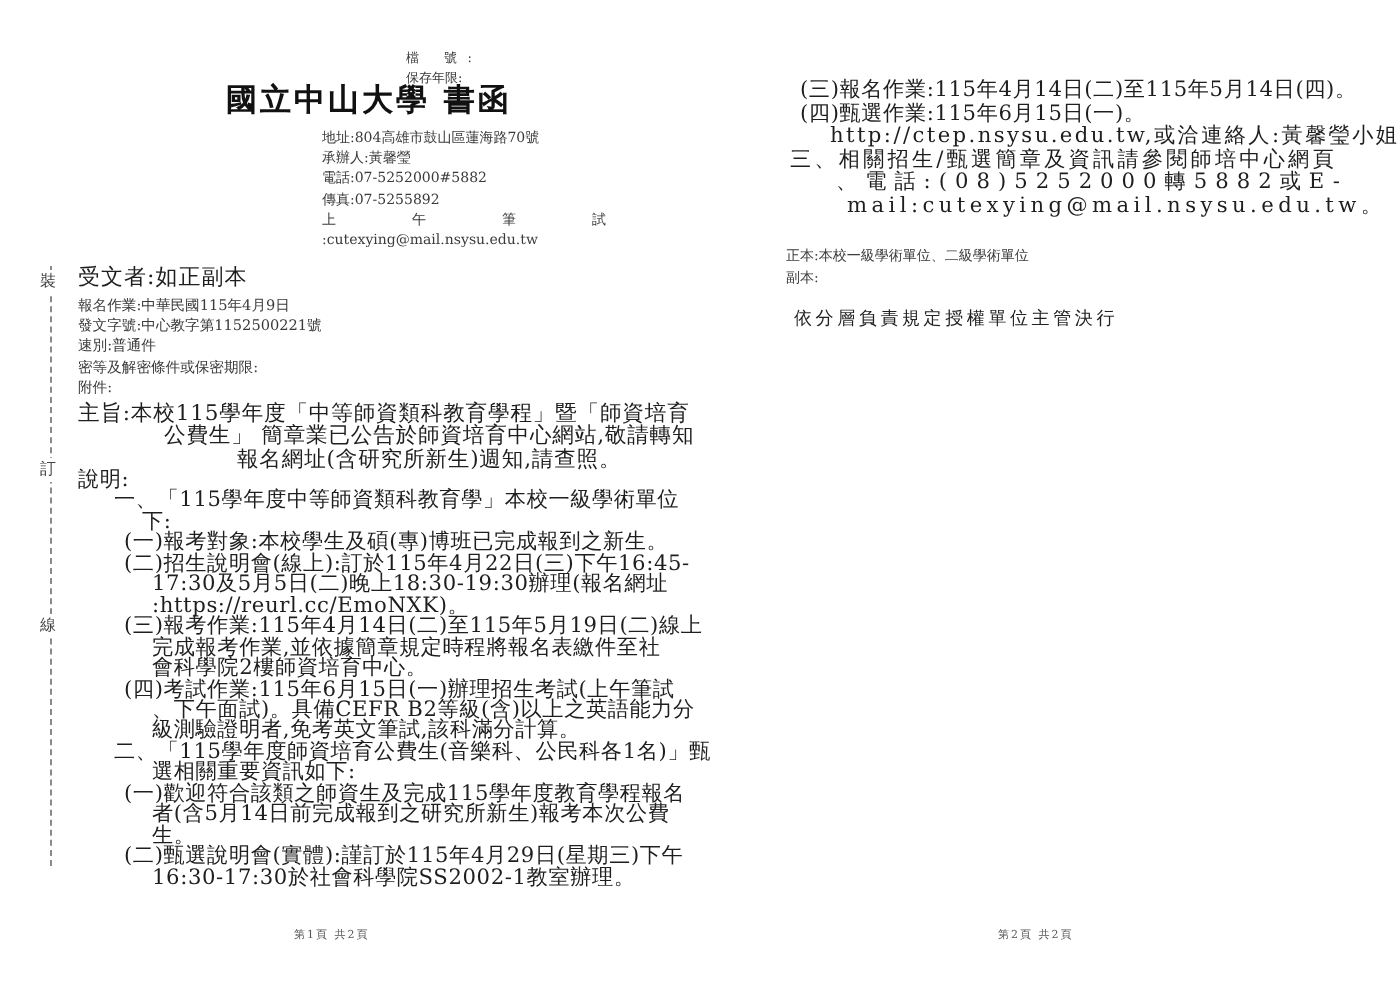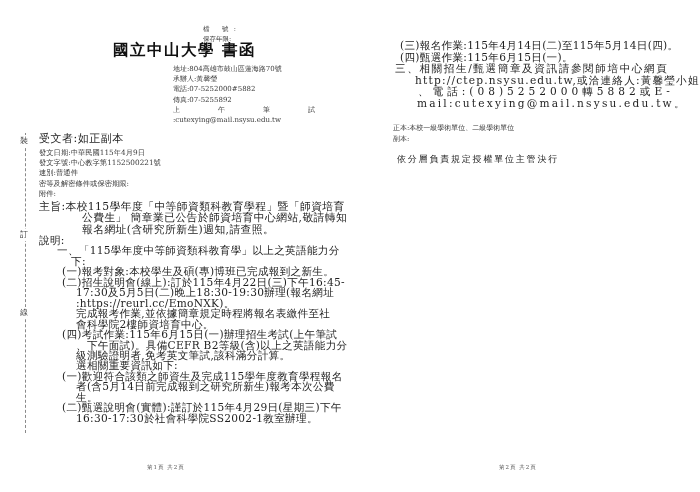--- a/index.html
+++ b/index.html
@@ -10,39 +10,39 @@
   }
   .abs{position:absolute;white-space:nowrap;}
   
   .bind-line{position:absolute;left:25px;top:133px;height:300px;width:0;
     border-left:1px dashed #8a8a8a;}
   .bchar{position:absolute;left:20px;font-size:8px;color:#444;background:#fff;padding:2px 0;line-height:8px;}
   
   .fileblock{left:203px;top:25px;font-size:6.5px;line-height:9.5px;color:#3a3a3a;}
   .fileblock .fl1{display:inline-block;width:33px;text-align:justify;text-align-last:justify;}
   .doc-title{left:113px;top:40px;font-size:15.5px;font-weight:bold;letter-spacing:1.5px;color:#111;}
-  .contact{left:161px;top:64px;font-size:7px;line-height:10.2px;color:#3a3a3a;margin-left:12px;}
+  .contact{left:161px;top:64px;font-size:7px;line-height:10.2px;color:#3a3a3a;}
   .email-label{display:inline-block;width:142px;text-align:justify;text-align-last:justify;}
   .recipient{left:39px;top:131px;font-size:11px;letter-spacing:0.5px;color:#1e1e1e;}
   .meta{left:39px;top:148px;font-size:7.3px;line-height:10.2px;color:#3a3a3a;}
   .subject{left:39px;top:201px;font-size:10.8px;line-height:11.4px;letter-spacing:0.4px;color:#1e1e1e;}
   .bodyblock{left:39px;top:235px;font-size:10.6px;line-height:10.45px;letter-spacing:0.3px;color:#1e1e1e;}
   .ln{white-space:nowrap;}
   .i1{padding-left:18px;}   
   .i2{padding-left:23px;}   
   .i3{padding-left:37px;}   
   .i4{padding-left:32px;}   
-  .s2{padding-left:43px;}   
+  .s2{padding-left:43px;text-align:center;}   
   
   .p2body{left:395px;top:40px;font-size:10.6px;line-height:11.6px;letter-spacing:0.3px;color:#1e1e1e;}
   .j0{padding-left:5px;}
   .j1{padding-left:0px;letter-spacing:1.6px;}
   .j2{padding-left:20px;letter-spacing:1.2px;}
   .j3{padding-left:23px;letter-spacing:4px;}
-  .j4{padding-left:22px;letter-spacing:2.2px;}
+  .j4{padding-left:22px;letter-spacing:2.2px;text-align:center;}
   .copyblock{left:393px;top:123px;font-size:7px;line-height:10.5px;color:#3a3a3a;}
   .auth{left:397px;top:153px;font-size:9px;letter-spacing:1.8px;color:#222;}
   .footer{position:absolute;font-size:5.5px;color:#555;letter-spacing:1px;}
   .f1{left:147px;top:464px;}
   .f2{left:499px;top:464px;}
 </style>
 </head>
 <body>
 
 <div>
@@ -66,64 +66,66 @@
       <div>承辦人:黃馨瑩</div>
       <div>電話:07-5252000#5882</div>
       <div>傳真:07-5255892</div>
       <div><span class="email-label">上午筆試</span></div>
       <div>:cutexying@mail.nsysu.edu.tw</div>
     </div>
 
     <div class="abs recipient">受文者:如正副本</div>
 
     <div class="abs meta">
-      <div class="ln">發文日期:中華民國115年4月9日</div>
+      <div class="ln">報名作業:中華民國115年4月9日</div>
       <div class="ln">發文字號:中心教字第1152500221號</div>
       <div class="ln">速別:普通件</div>
       <div class="ln">密等及解密條件或保密期限:</div>
       <div class="ln">附件:</div>
     </div>
 
     <div class="abs subject">
       <div class="ln">主旨:本校115學年度「中等師資類科教育學程」暨「師資培育</div>
       <div class="ln s2">公費生」 簡章業已公告於師資培育中心網站,敬請轉知</div>
       <div class="ln s2">報名網址(含研究所新生)週知,請查照。</div>
     </div>
 
     <div class="abs bodyblock">
       <div class="ln">說明:</div>
-      <div class="ln i1">一、「115學年度中等師資類科教育學」以上之英語能力分</div>
+      <div class="ln i1">一、「115學年度中等師資類科教育學」本校一級學術單位</div>
       <div class="ln i4">下:</div>
       <div class="ln i2">(一)報考對象:本校學生及碩(專)博班已完成報到之新生。</div>
       <div class="ln i2">(二)招生說明會(線上):訂於115年4月22日(三)下午16:45-</div>
       <div class="ln i3">17:30及5月5日(二)晚上18:30-19:30辦理(報名網址</div>
       <div class="ln i3">:https://reurl.cc/EmoNXK)。</div>
+      <div class="ln i2">(三)報考作業:115年4月14日(二)至115年5月19日(二)線上</div>
       <div class="ln i3">完成報考作業,並依據簡章規定時程將報名表繳件至社</div>
       <div class="ln i3">會科學院2樓師資培育中心。</div>
       <div class="ln i2">(四)考試作業:115年6月15日(一)辦理招生考試(上午筆試</div>
       <div class="ln i3">、下午面試)。具備CEFR B2等級(含)以上之英語能力分</div>
       <div class="ln i3">級測驗證明者,免考英文筆試,該科滿分計算。</div>
+      <div class="ln i1">二、「115學年度師資培育公費生(音樂科、公民科各1名)」甄</div>
       <div class="ln i3">選相關重要資訊如下:</div>
       <div class="ln i2">(一)歡迎符合該類之師資生及完成115學年度教育學程報名</div>
       <div class="ln i3">者(含5月14日前完成報到之研究所新生)報考本次公費</div>
       <div class="ln i3">生。</div>
       <div class="ln i2">(二)甄選說明會(實體):謹訂於115年4月29日(星期三)下午</div>
       <div class="ln i3">16:30-17:30於社會科學院SS2002-1教室辦理。</div>
     </div>
 
     <div class="footer f1">第1頁  共2頁</div>
   </div>
 
   <div>
 
     <div class="abs p2body">
       <div class="ln j0">(三)報名作業:115年4月14日(二)至115年5月14日(四)。</div>
       <div class="ln j0">(四)甄選作業:115年6月15日(一)。</div>
+      <div class="ln j2">http://ctep.nsysu.edu.tw,或洽連絡人:黃馨瑩小姐</div>
       <div class="ln j1">三、相關招生/甄選簡章及資訊請參閱師培中心網頁</div>
-      <div class="ln j2">http://ctep.nsysu.edu.tw,或洽連絡人:黃馨瑩小姐</div>
       <div class="ln j3">、電話:(08)5252000轉5882或E-</div>
       <div class="ln j4">mail:cutexying@mail.nsysu.edu.tw。</div>
     </div>
 
     <div class="abs copyblock">
       <div class="ln">正本:本校一級學術單位、二級學術單位</div>
       <div class="ln">副本:</div>
     </div>
 
     <div class="abs auth">依分層負責規定授權單位主管決行</div>

